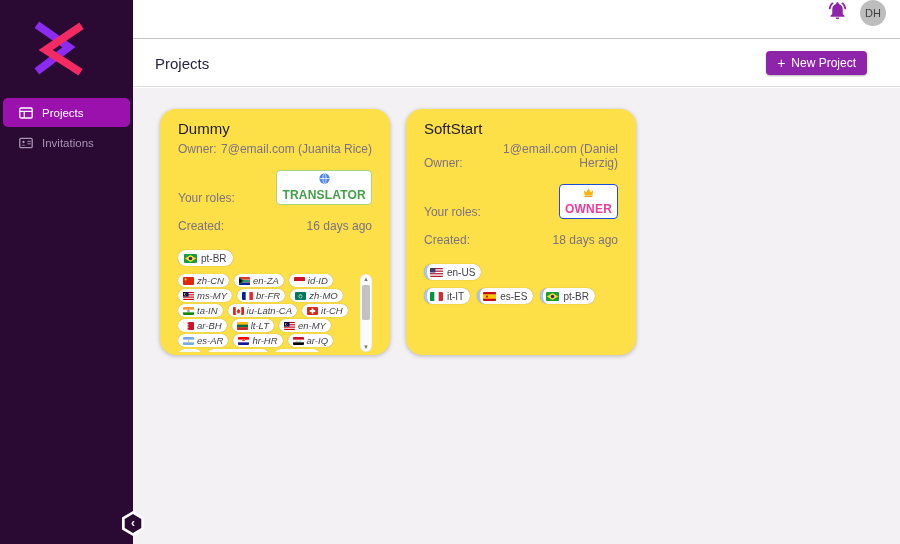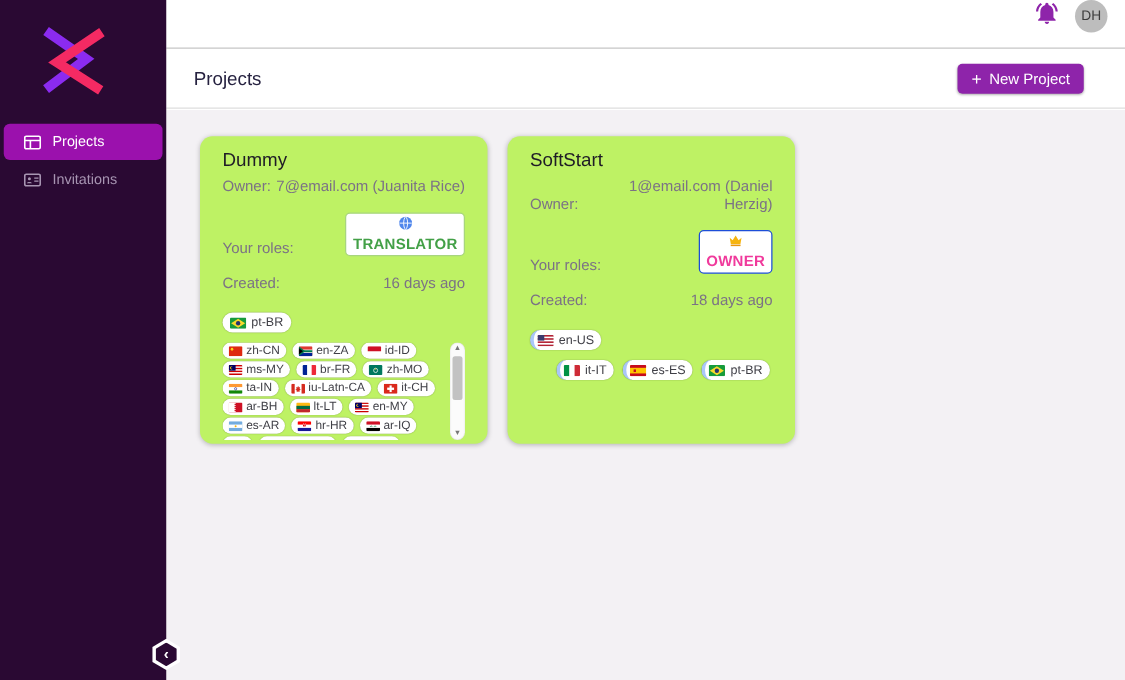--- a/index.html
+++ b/index.html
@@ -27,42 +27,42 @@
 
   
   .pageheader { position:absolute; left:133px; top:40px; right:0; height:47px; background:#fff; border-bottom:1px solid #dedede; display:flex; align-items:center; }
   .page-title { margin-left:22px; font-size:15px; color:#262240; }
   .new-project { margin-left:auto; margin-right:33px; height:24px; background:#8e24aa; color:#fff; border:none; border-radius:4px; font-size:12px; font-family:inherit; display:flex; align-items:center; gap:6px; padding:0 11px; cursor:pointer; box-shadow:0 1px 2px rgba(0,0,0,.3); }
   .plus { font-size:14px; line-height:1; }
 
   
   .content { position:absolute; left:133px; top:88px; right:0; bottom:0; background:#f3f1f4; }
   .cards { display:flex; gap:16px; padding:21px 0 0 27px; }
-  .card { width:230px; height:246px; background:#bef264; border-radius:10px; padding:11px 18px; box-shadow:0 1px 4px rgba(0,0,0,.25); cursor:pointer; }
+  .card { width:230px; height:246px; background:#fde047; border-radius:16px; padding:11px 18px; box-shadow:0 1px 4px rgba(0,0,0,.25); cursor:pointer; }
   .card-title { font-size:15px; color:#1f1c26; }
   .crow { display:flex; justify-content:space-between; align-items:flex-end; font-size:12px; color:#7b7285; margin-top:14px; }
   .crow.first { margin-top:5px; }
   .lbl { white-space:nowrap; }
   .val { text-align:right; }
 
   .badge { display:inline-flex; align-items:center; gap:4px; background:#fff; border-radius:4px; padding:2px 5px; font-size:12px; font-weight:bold; letter-spacing:.2px;flex-direction:column; }
   .badge.translator { color:#43a047; border:1px solid #a8d57e; }
   .badge.owner { color:#f03a9c; border:1px solid #1d4ed8; }
   .badge-ic { width:11px; height:11px; flex:0 0 auto; }
 
   .base-chip-row { margin-top:17px; display:flex; }
-  .chips-wrap { display:flex; flex-wrap:wrap; gap:8px 7px; margin-top:8px;margin-left:21px; }
+  .chips-wrap { display:flex; flex-wrap:wrap; gap:8px 7px; margin-top:8px; }
   .chip { background:#fff; border-radius:8px; height:16px; padding:0 6px; display:inline-flex; align-items:center; gap:4px; box-shadow:0 0 1px rgba(0,0,0,.4); font-size:10px; color:#3f3f46; white-space:nowrap;justify-content:space-between; }
   .chip.accent { border-left:3px solid #a9c6f9; padding-left:3px; }
   .flag { width:13px; height:9px; border-radius:1px; flex:0 0 auto; }
   .chip.stub { box-shadow:0 0 1px rgba(0,0,0,.3); }
 
   .chipscroll { margin-top:8px; height:78px; position:relative; overflow:hidden; padding-right:18px; }
   .chipscroll .chips-wrap { gap:2px 5px; margin:0; }
-  .chipscroll .chip { height:13px; font-size:9.5px; padding:0 5px; gap:3px; }
+  .chipscroll .chip { height:13px; font-size:9.5px; padding:0 5px; gap:3px;font-style:italic; }
   .chipscroll .chip.stub { height:13px; }
   .chipscroll .flag { width:11px; height:8px; }
 
   .sbar { position:absolute; right:0; top:0; width:12px; height:78px; background:#fbfbfb; border-radius:6px; box-shadow:inset 0 0 1px #bbb; }
   .sbtn { height:10px; font-size:6px; color:#777; text-align:center; line-height:11px; user-select:none; }
   .sbtn.sdown { position:absolute; bottom:0; left:0; right:0; }
   .sthumb { position:absolute; left:2px; right:2px; top:11px; height:35px; background:#c2c2c2; border-radius:2px; }
 </style>
 </head>
 <body>

